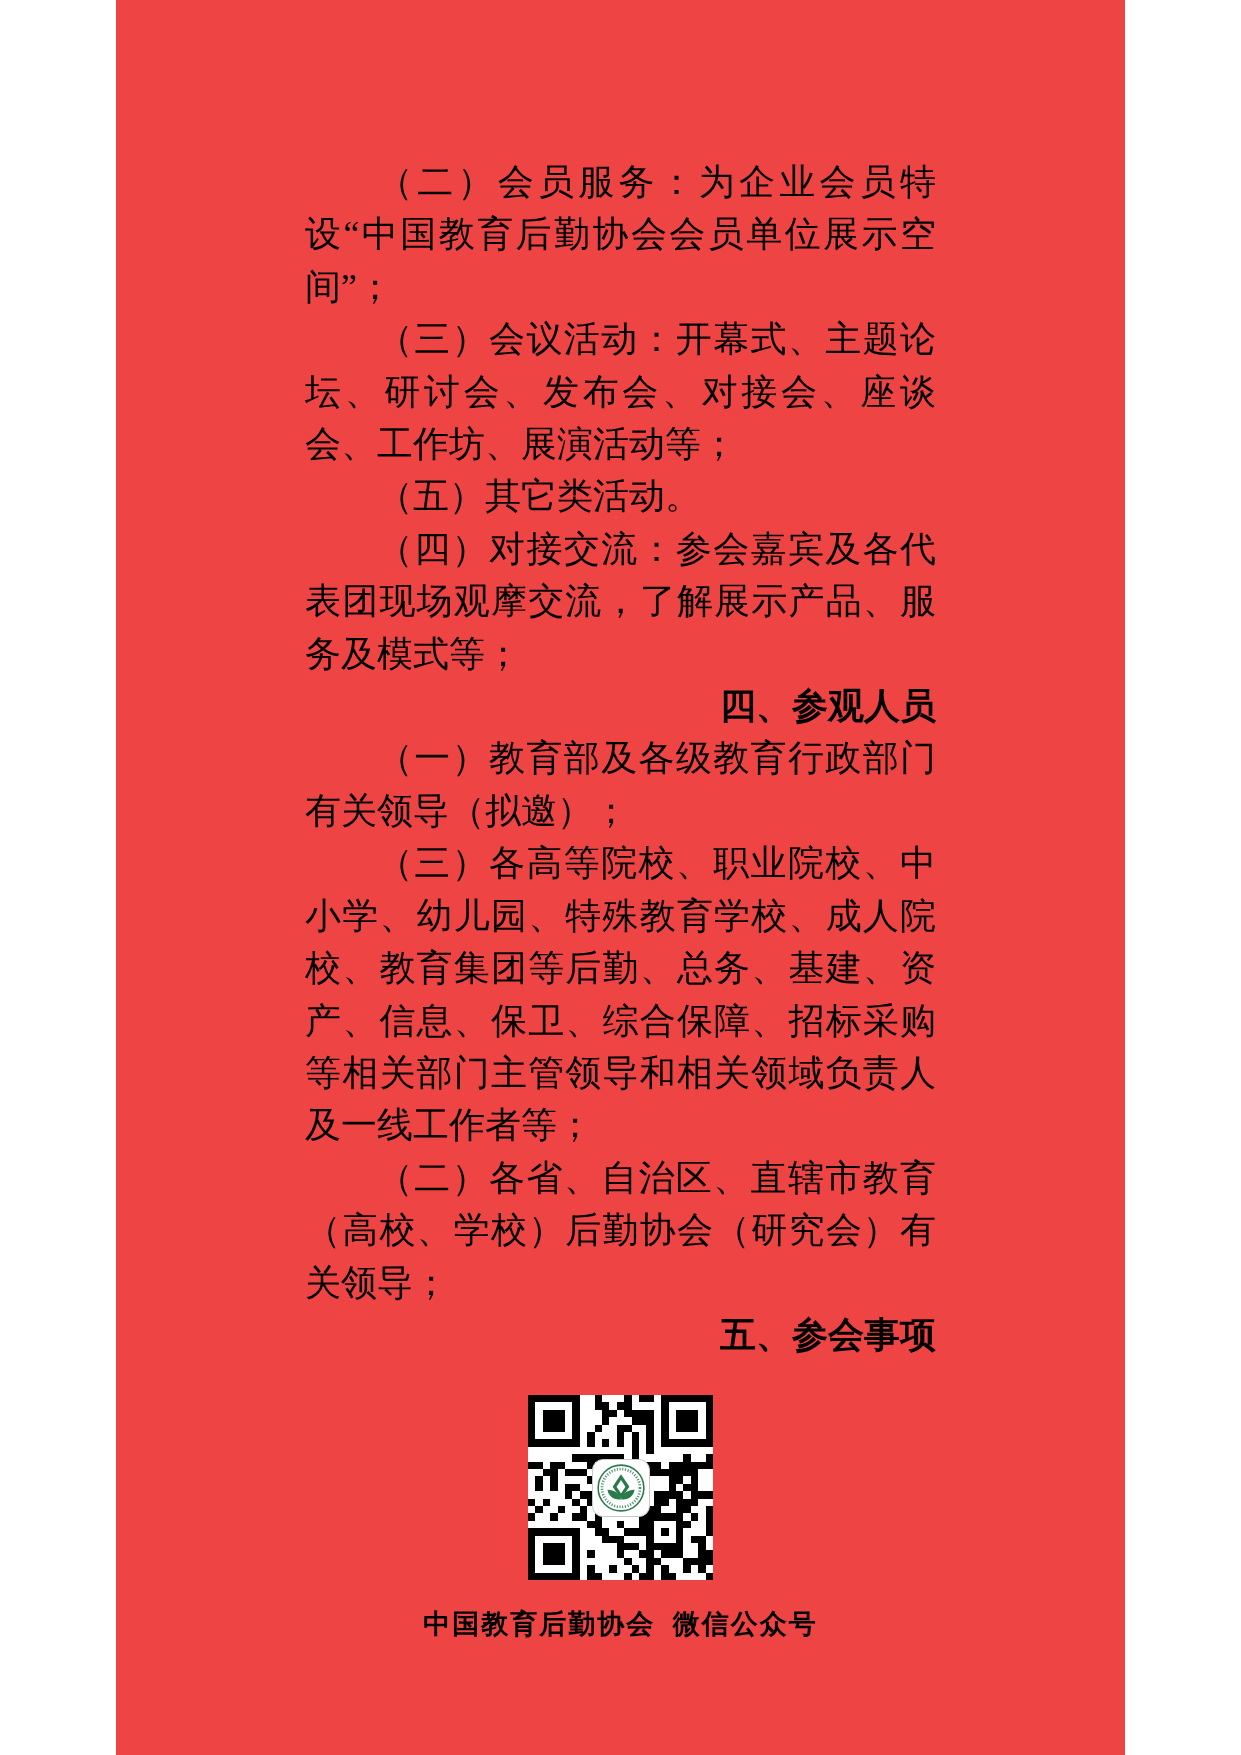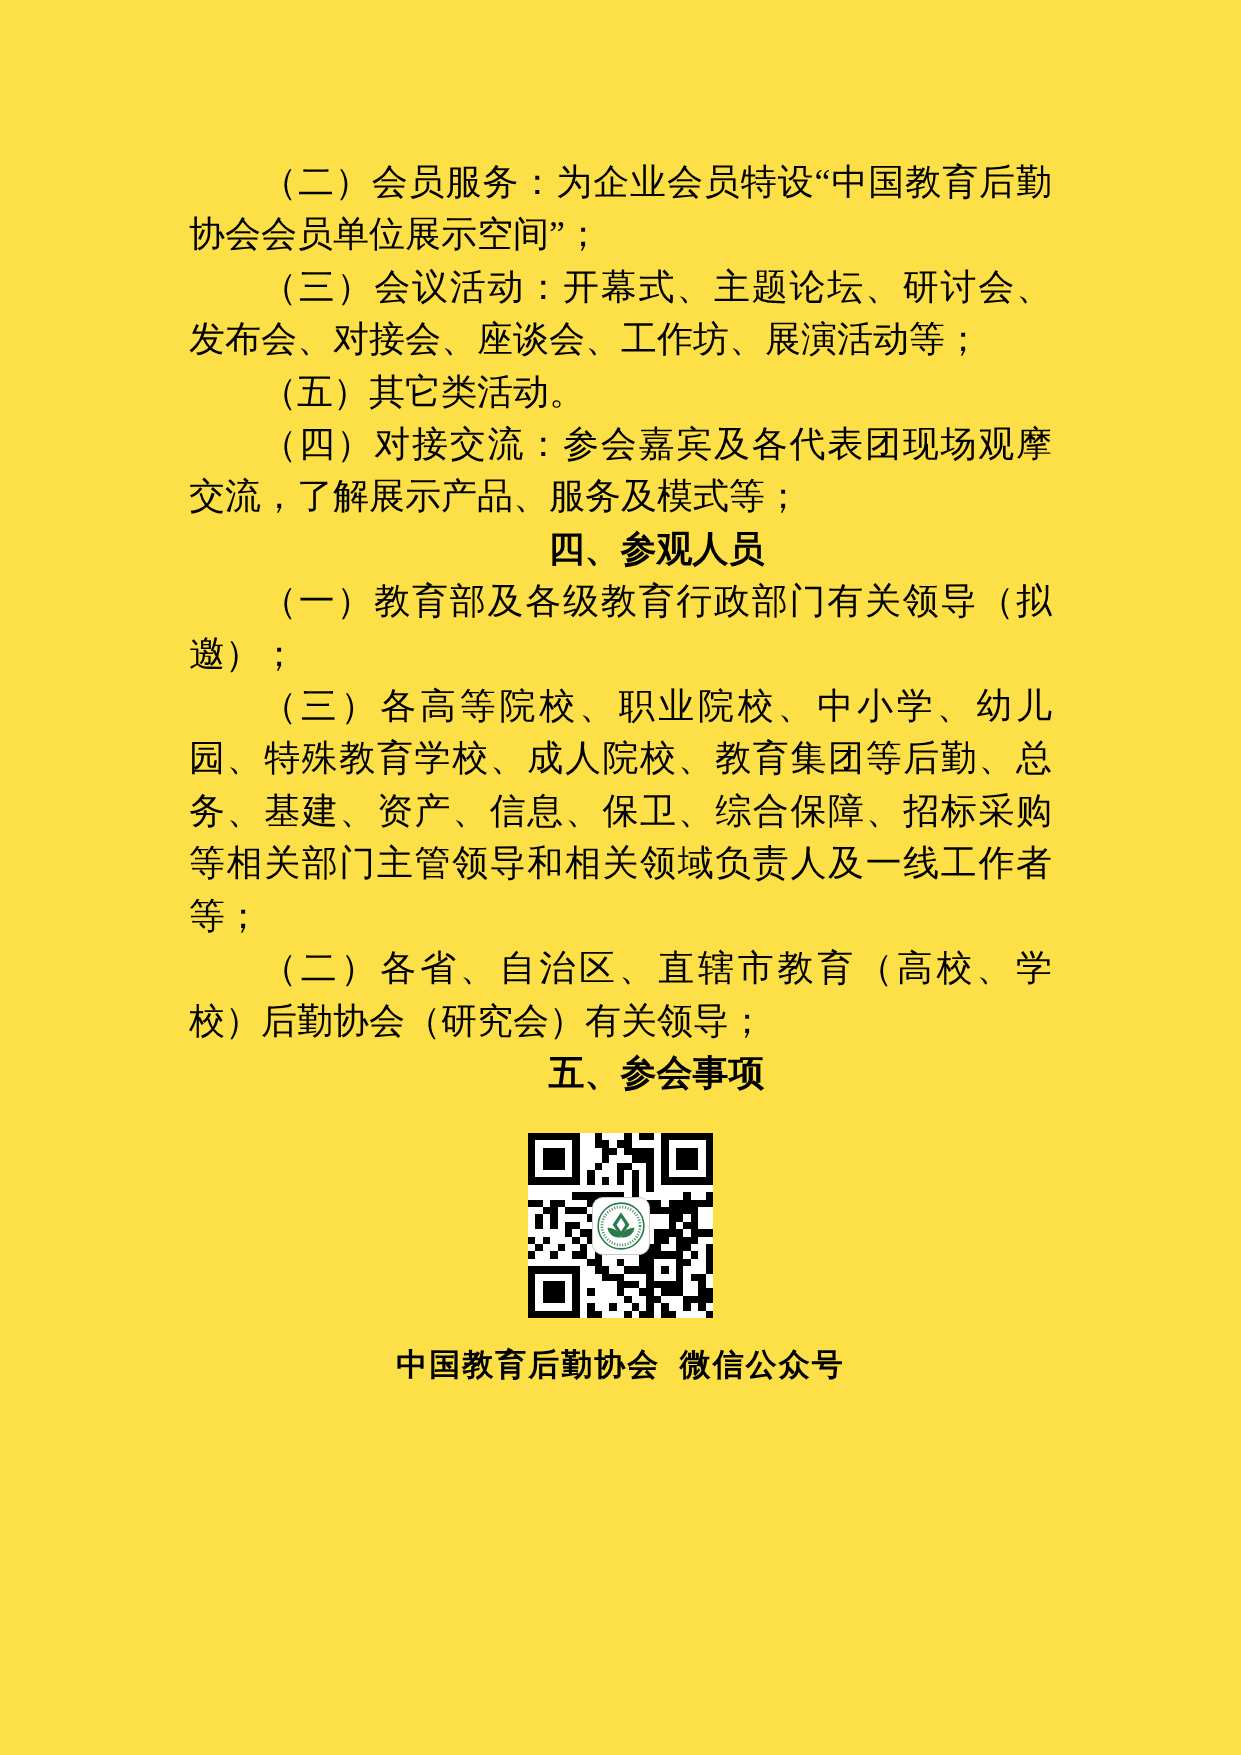--- a/index.html
+++ b/index.html
@@ -1,42 +1,42 @@
 <!DOCTYPE html>
 <html><head>
 <meta charset="utf-8">
 <style>
   * { margin: 0; padding: 0; box-sizing: border-box; }
   html, body { background: #ffffff; }
   .page {
     position: relative;
-    width: 1241px;
+    width: 1009px;
     height: 1755px;
     margin: 0 auto;
-    background: #fde047;
+    background: #ef4444;
     color: #000000;
     overflow: hidden;
     font-family: "Liberation Serif", "DejaVu Serif", serif;
   }
   .doc {
     padding: 156px 189px 0 189px;
     font-size: 36px;
     line-height: 52.4px;
     text-align: justify;
   }
   .para {
     text-indent: 2em;
   }
   .heading {
     font-family: "Liberation Sans", "DejaVu Sans", sans-serif;
     font-weight: 700;
     font-size: 36px;
     line-height: 52.4px;
     text-indent: 2em;
-    text-align: center;
+    text-align: right;
   }
   .qr-block {
     margin-top: 34px;
     text-align: center;
   }
   .qr-wrap {
     position: relative;
     width: 185px;
     height: 185px;
     margin: 0 auto;
@@ -52,21 +52,21 @@
     height: 58px;
     background: #ffffff;
     border: 1px solid #c9c9c9;
     border-radius: 11px;
     display: flex;
     align-items: center;
     justify-content: center;
   }
   .qr-caption {
     margin-top: 26px;
-    font-size: 31px;
+    font-size: 27px;
     font-weight: 700;
     letter-spacing: 2px;
     white-space: pre;
     color: #000000;
     font-family: "Liberation Serif", "DejaVu Serif", serif;
   }
 </style>
 </head>
 <body>
 

